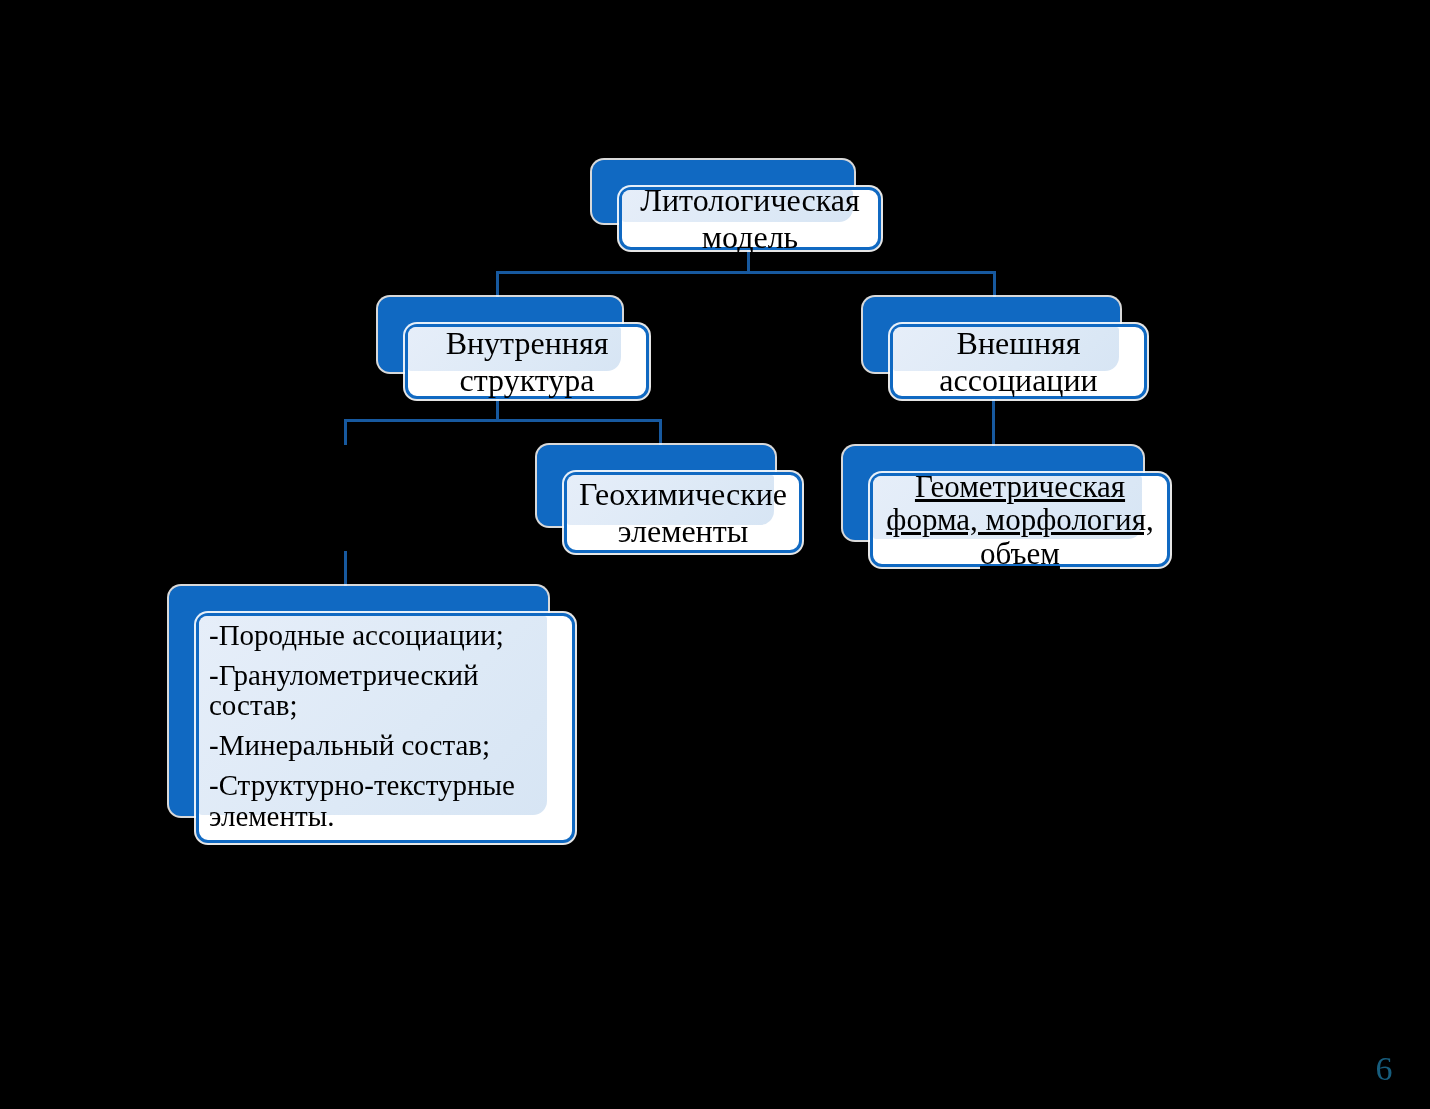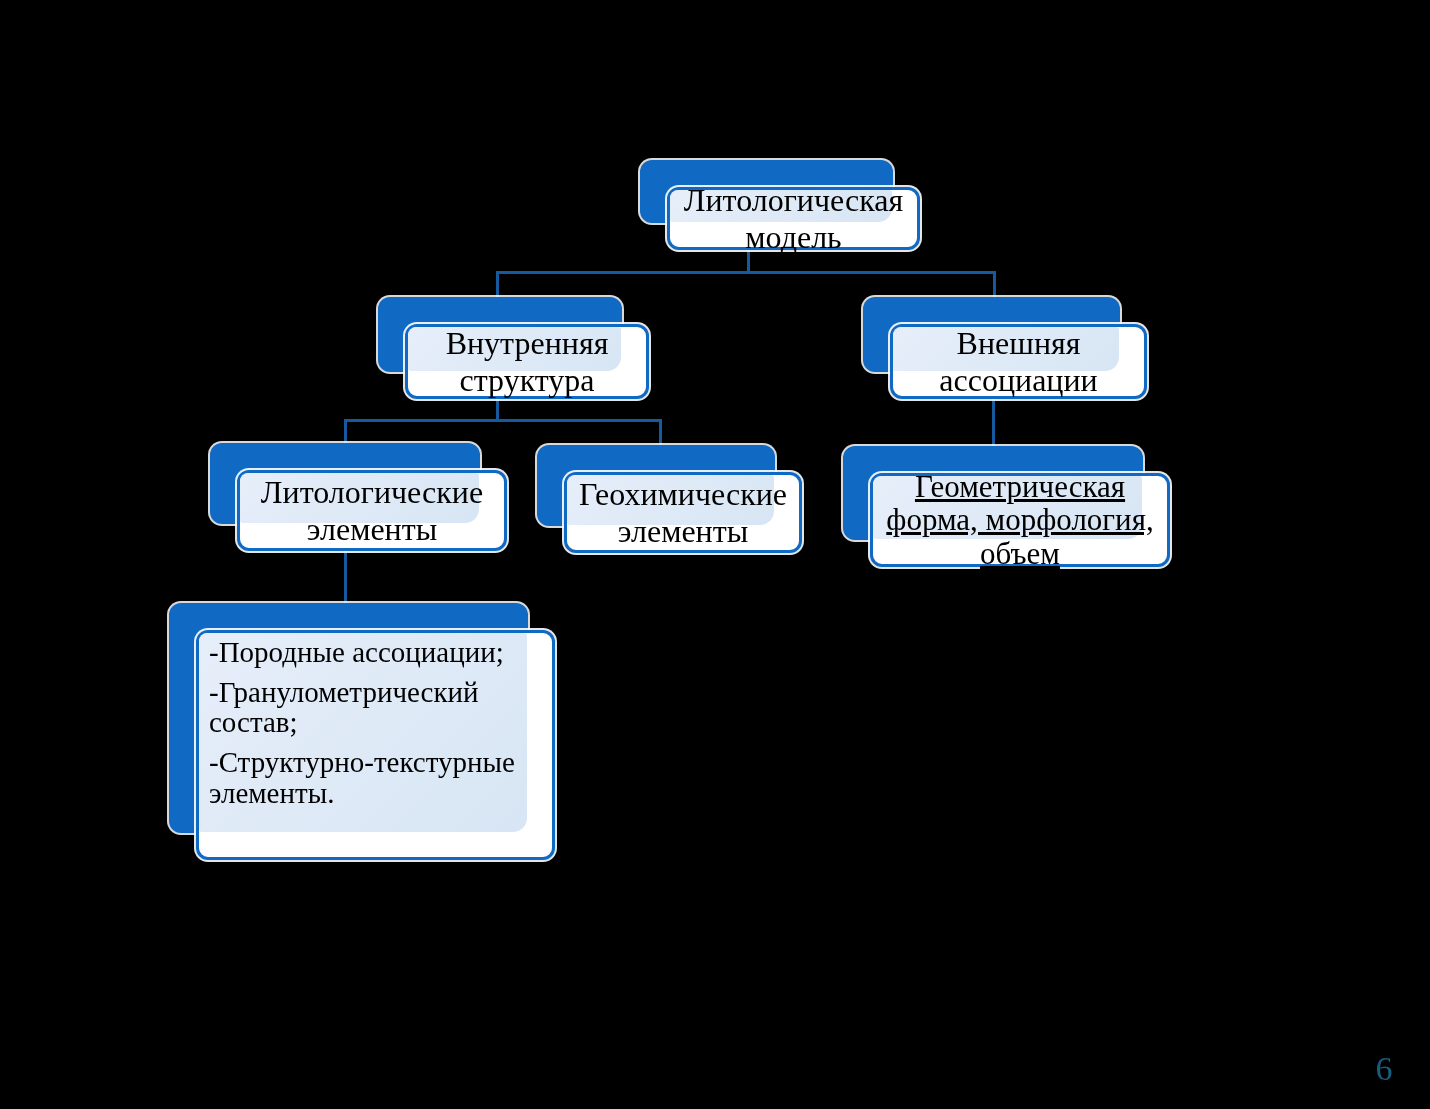--- a/index.html
+++ b/index.html
@@ -67,21 +67,21 @@
   <div class="conn" style="left:993px;top:271px;width:3px;height:28px;"></div>
 
   <div class="conn" style="left:496px;top:398px;width:3px;height:23px;"></div>
   <div class="conn" style="left:344px;top:419px;width:318px;height:3px;"></div>
   <div class="conn" style="left:344px;top:419px;width:3px;height:26px;"></div>
   <div class="conn" style="left:659px;top:419px;width:3px;height:28px;"></div>
 
   <div class="conn" style="left:992px;top:398px;width:3px;height:50px;"></div>
   <div class="conn" style="left:344px;top:551px;width:3px;height:54px;"></div>
 
-  <div class="node" style="left:640px;top:160px;width:253px;height:63px;">
+  <div class="node" style="left:592px;top:160px;width:253px;height:63px;padding-left:9px;">
     <div class="back"></div>
     <div class="front">
       <div class="tint"></div>
       <div class="label">Литологическая модель</div>
     </div>
   </div>
 
   <div class="node" style="left:378px;top:297px;width:244px;height:75px;">
     <div class="back"></div>
     <div class="front">
@@ -91,51 +91,45 @@
   </div>
 
   <div class="node" style="left:863px;top:297px;width:257px;height:75px;">
     <div class="back"></div>
     <div class="front">
       <div class="tint"></div>
       <div class="label">Внешняя ассоциации</div>
     </div>
   </div>
 
-  <div class="node" style="left:210px;top:443px;width:270px;height:81px;">
-    <div class="back"></div>
-    <div class="front">
-      <div class="tint"></div>
-      <div class="label">Литологические элементы</div>
-    </div>
-  </div>
 
   <div class="node" style="left:537px;top:445px;width:238px;height:81px;">
     <div class="back"></div>
     <div class="front">
       <div class="tint"></div>
       <div class="label">Геохимические элементы</div>
     </div>
   </div>
 
   <div class="node" style="left:843px;top:446px;width:300px;height:94px;">
     <div class="back"></div>
     <div class="front">
       <div class="tint"></div>
       <div class="label small">Геометрическая форма, морфология, объем</div>
     </div>
   </div>
 
-  <div class="node" style="left:169px;top:603px;width:359px;height:230px;">
+  <div class="node" style="left:169px;top:586px;width:359px;height:230px;padding-left:20px;">
     <div class="back"></div>
     <div class="front">
       <div class="tint"></div>
       <div class="list-block">
           <div class="list-line">-Породные ассоциации;</div>
           <div class="list-line">-Гранулометрический состав;</div>
+          <div class="list-line">-Минеральный состав;</div>
           <div class="list-line">-Структурно-текстурные элементы.</div>
         </div>
     </div>
   </div>
 
   <div class="page-number">6</div>
 
 </div>
 
 </body></html>

